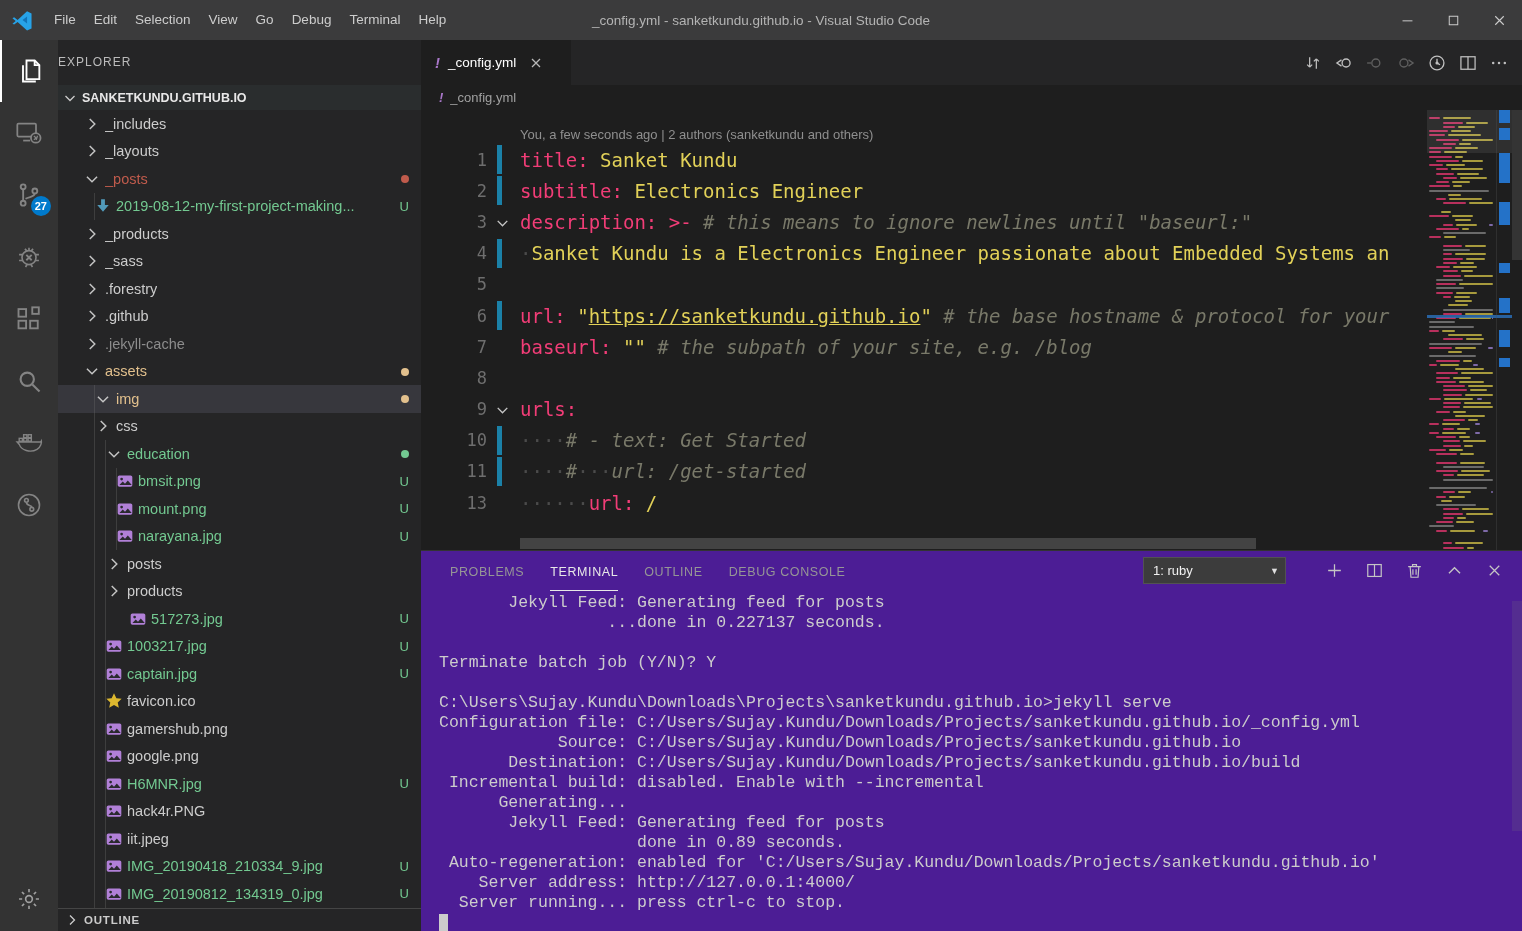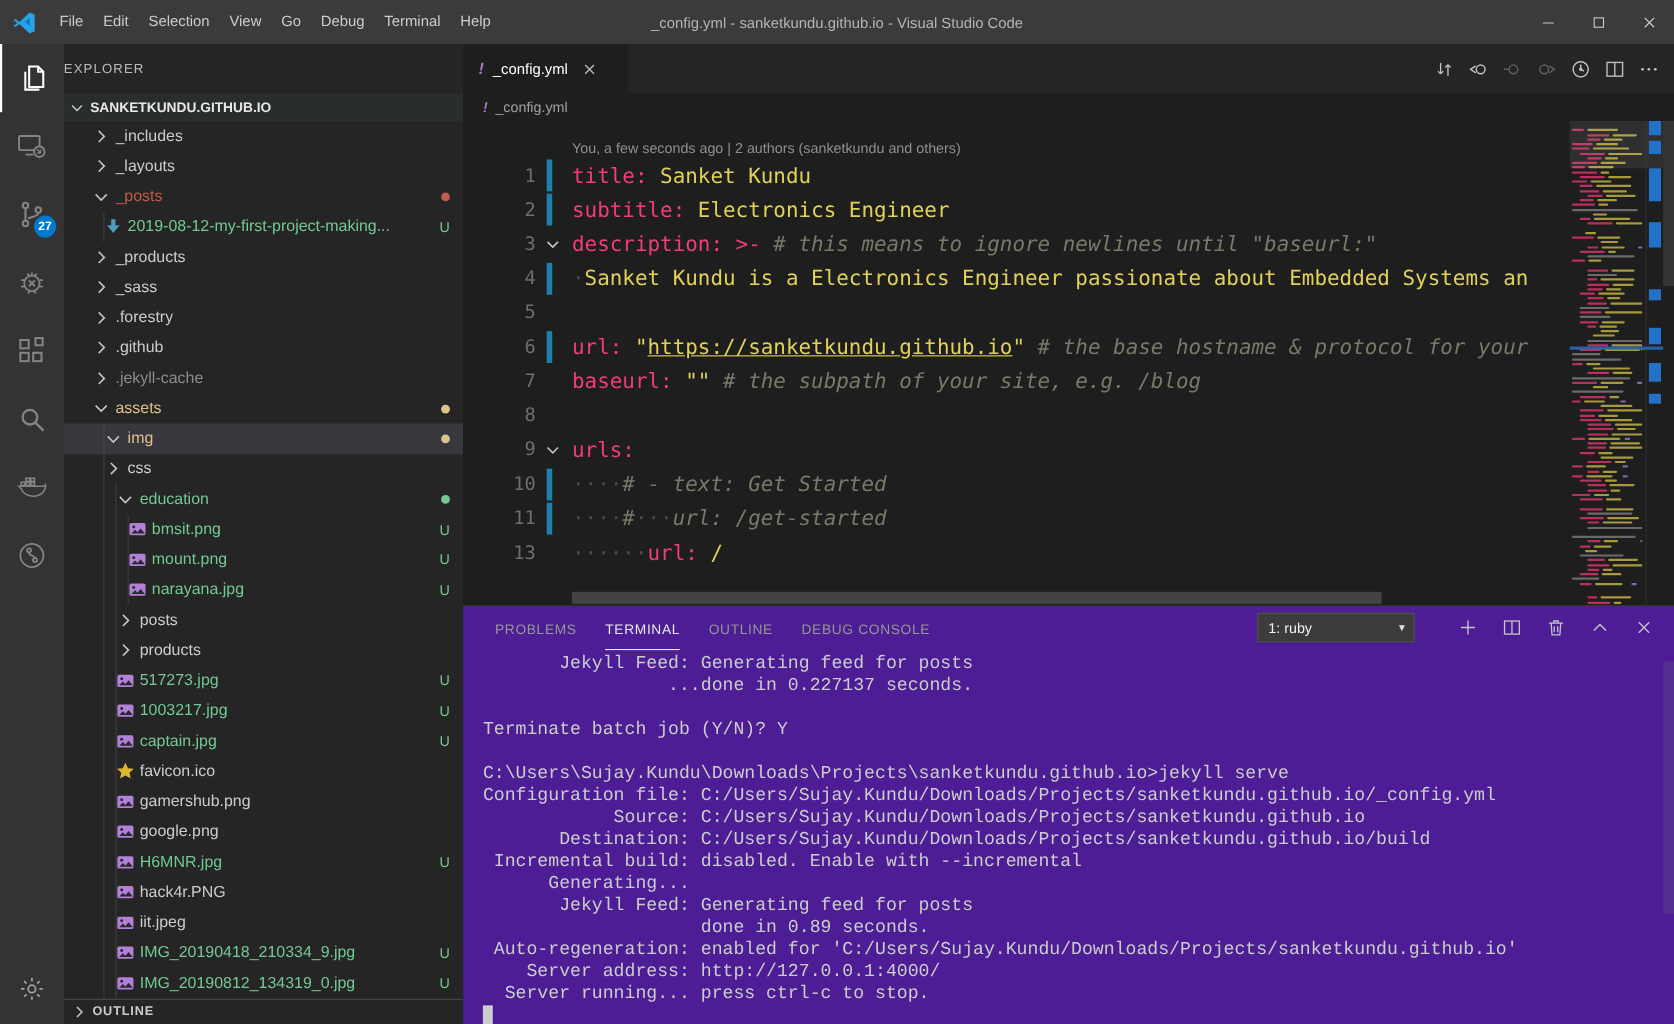--- a/index.html
+++ b/index.html
@@ -383,21 +383,21 @@
             <span class="lbl c-default">posts</span>
           </div>
           <div class="tree-row" style="padding-left: 47px;">
             <span class="twist">
               <svg viewBox="0 0 16 16" fill="none" stroke="currentColor" stroke-width="1.3">
                 <path d="M6 3.5l4.5 4.5L6 12.5"></path>
               </svg>
             </span>
             <span class="lbl c-default">products</span>
           </div>
-          <div class="tree-row" style="padding-left: 47px;">
+          <div class="tree-row" style="padding-left: 47px; margin-left: 24px;">
             <span class="ficon">
               <svg viewBox="0 0 16 16">
                 <rect x="1.5" y="3" width="13" height="10" rx="1.5" fill="#b180d7"></rect>
                 <circle cx="5" cy="6.3" r="1.2" fill="#2a2a2e"></circle>
                 <path d="M3 11.5l3-3 2 2 2.5-3 3.5 4z" fill="#2a2a2e"></path>
               </svg>
             </span>
             <span class="lbl c-green">517273.jpg</span>
             <span class="badge u">U</span>
           </div>

